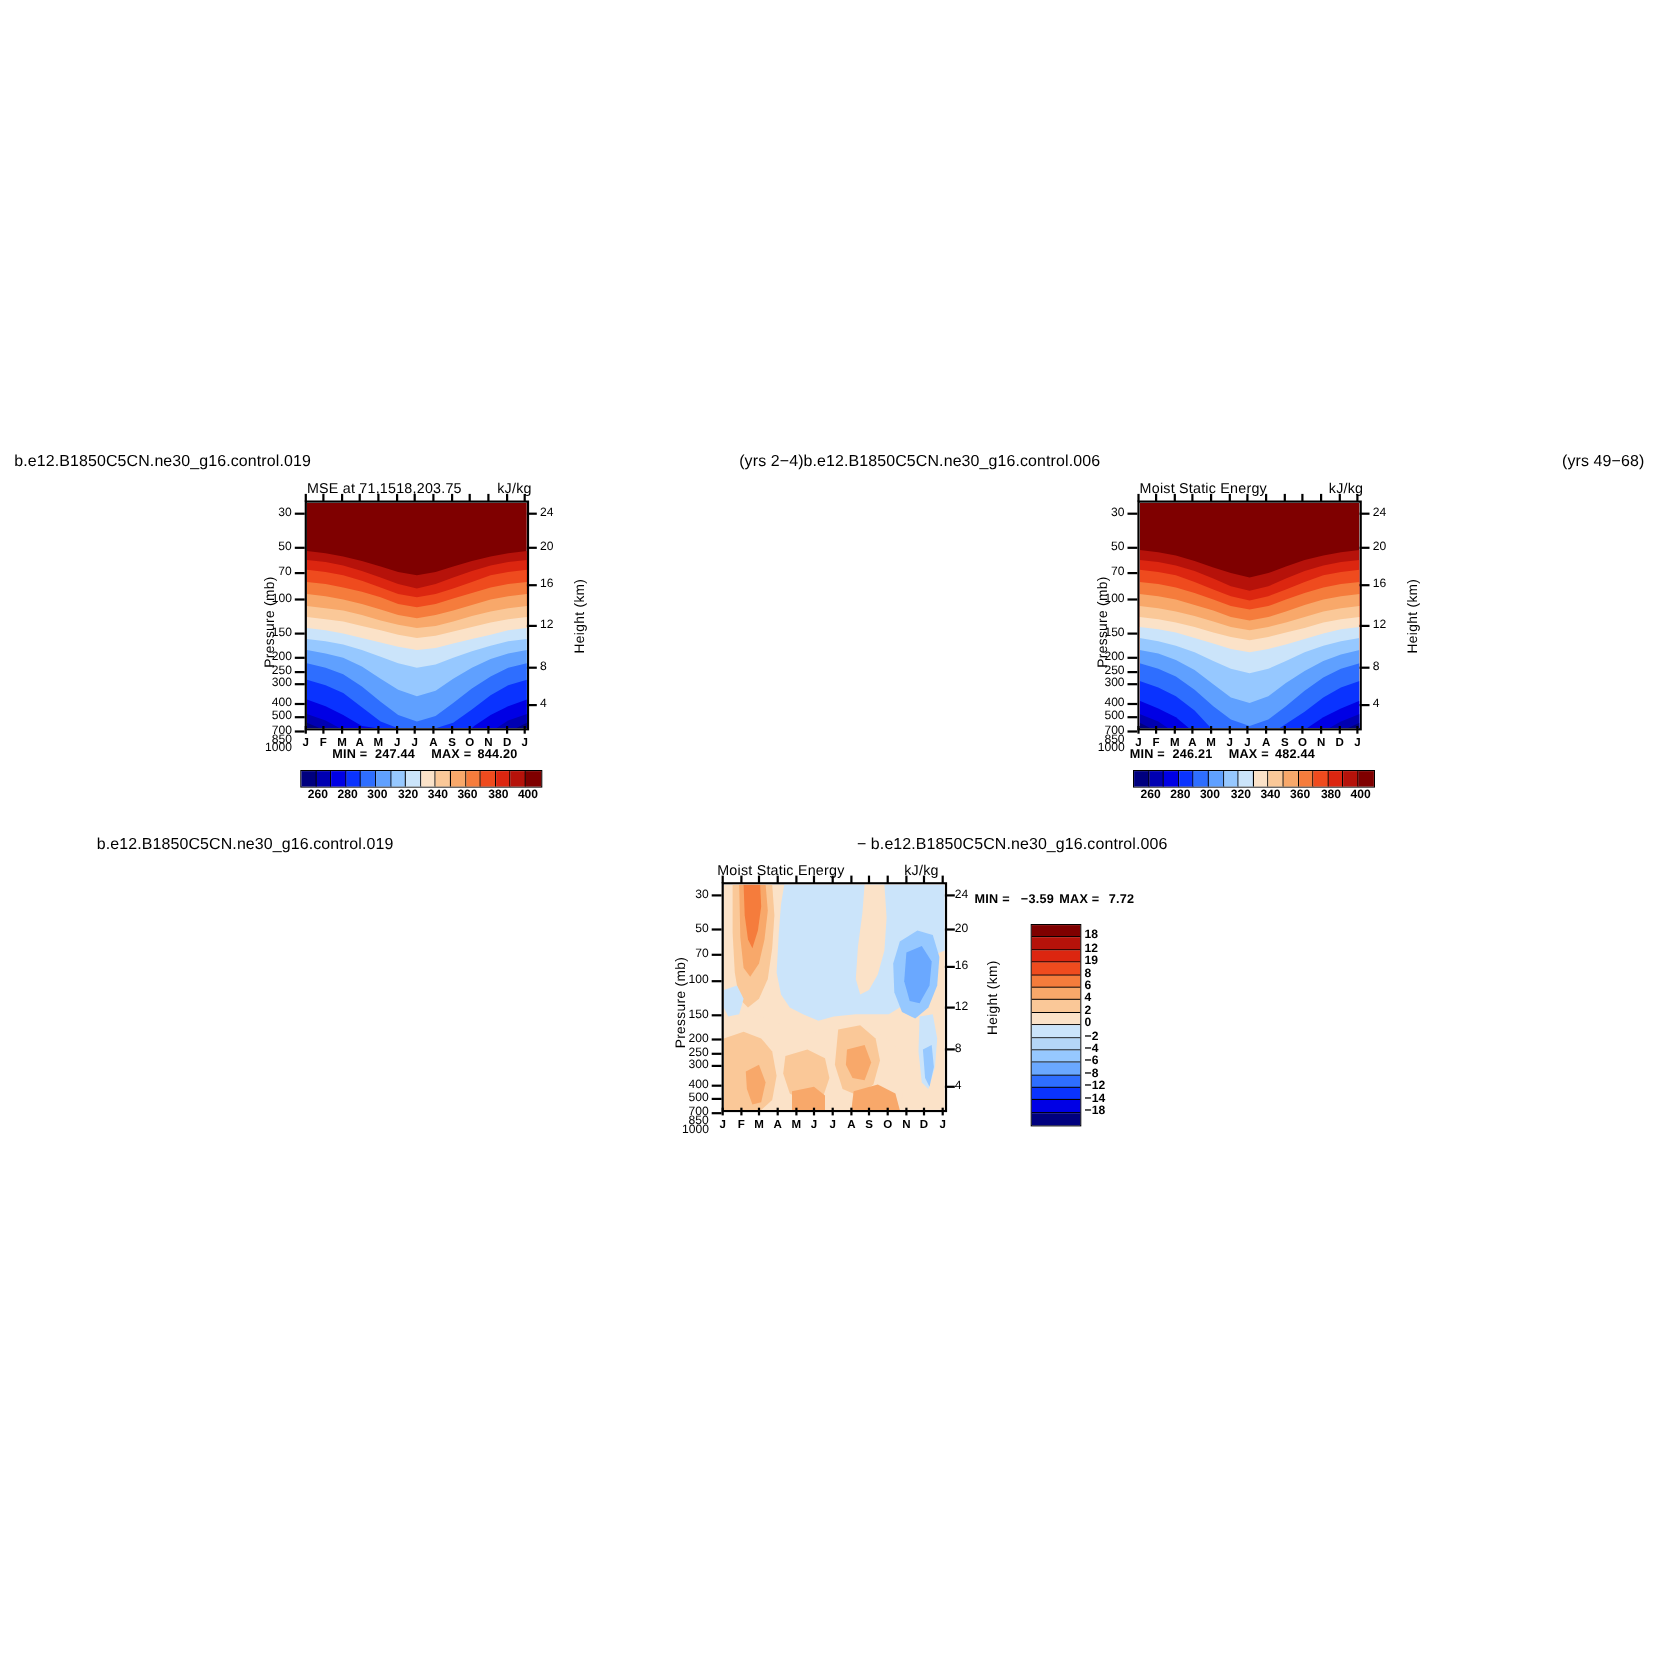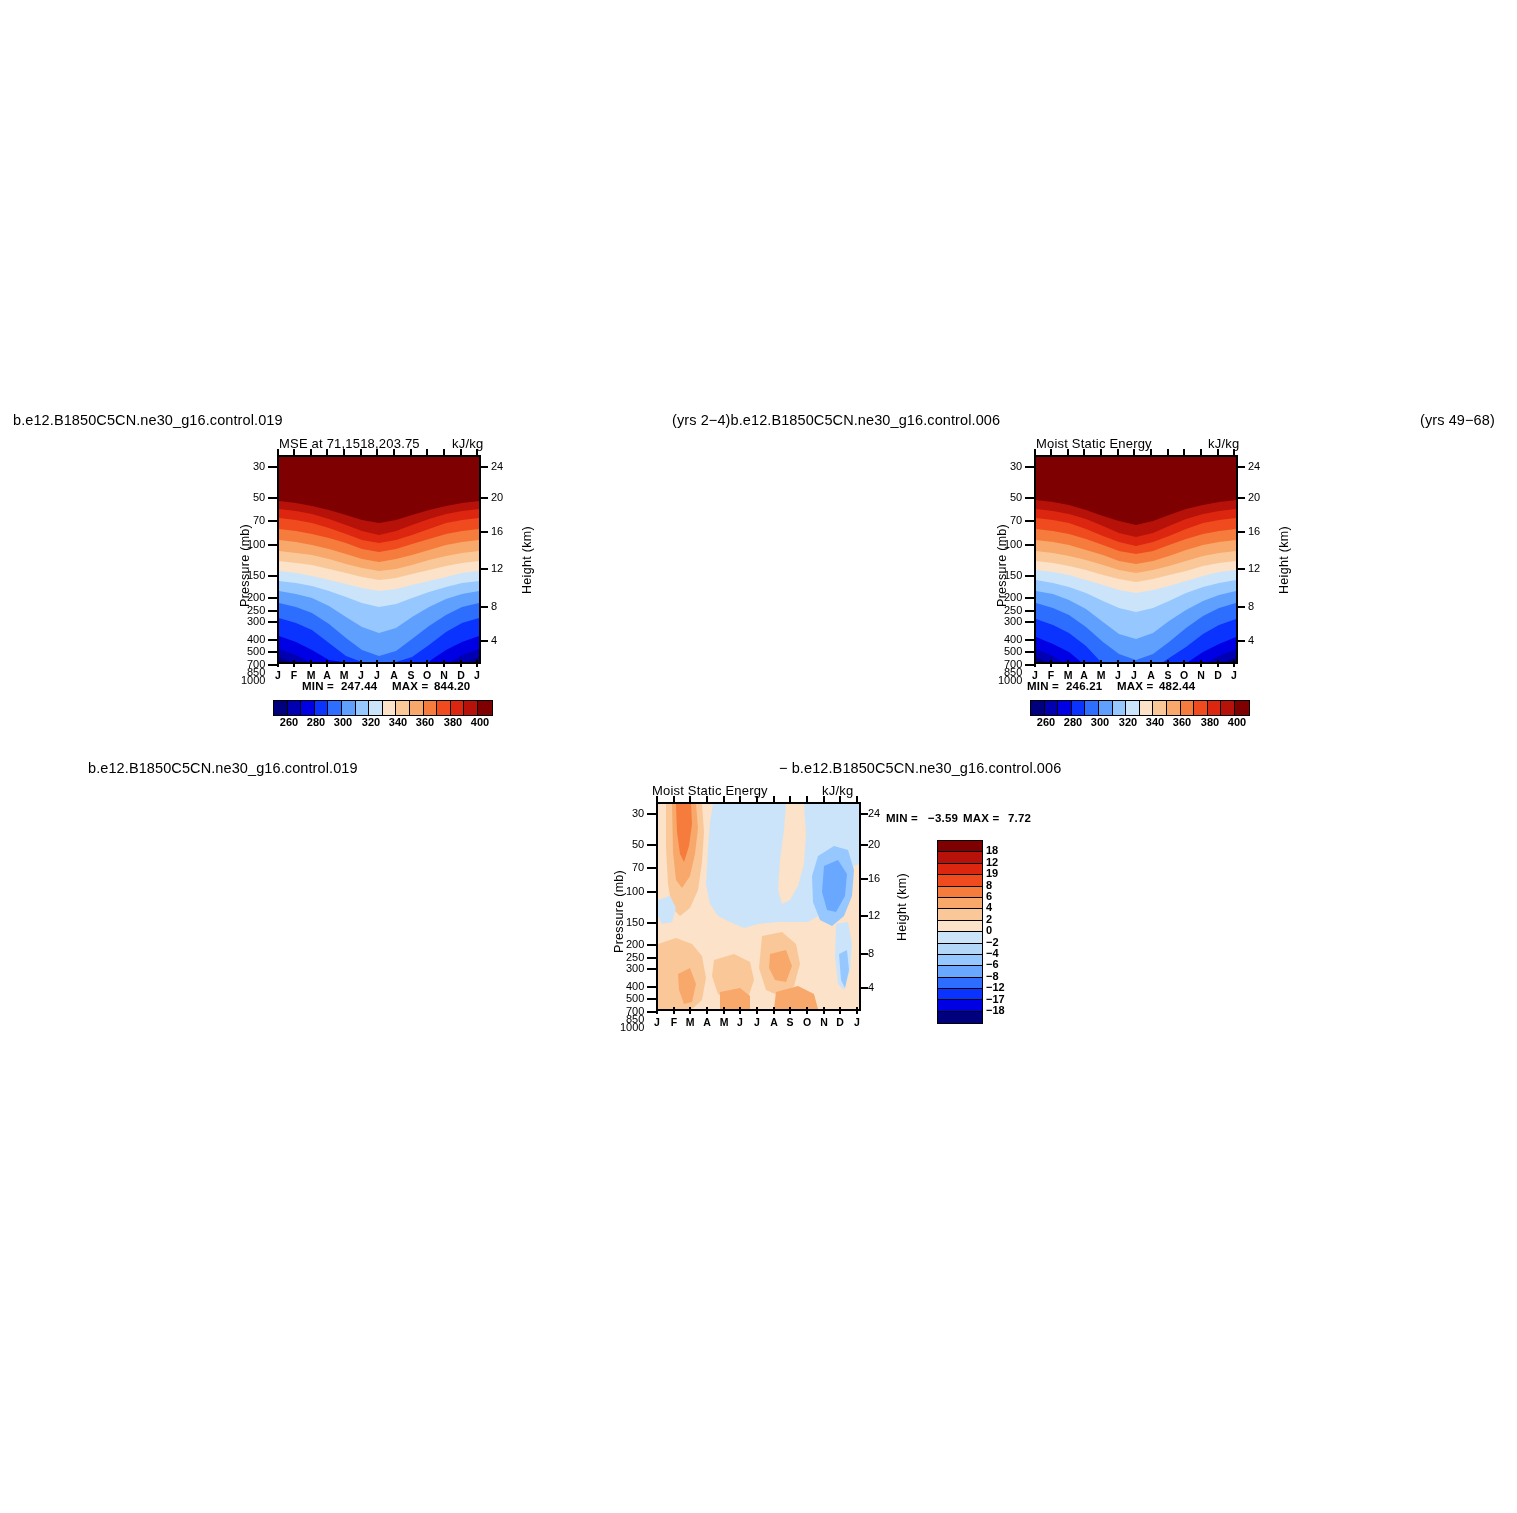--- a/index.html
+++ b/index.html
@@ -489,16 +489,16 @@
       <div class="vlab" style="left: 986px; top: 878.6px;">8</div>
       <div class="vlab" style="left: 986px; top: 890px;">6</div>
       <div class="vlab" style="left: 986px; top: 901.4px;">4</div>
       <div class="vlab" style="left: 986px; top: 912.8px;">2</div>
       <div class="vlab" style="left: 986px; top: 924.2px;">0</div>
       <div class="vlab" style="left: 986px; top: 935.6px;">−2</div>
       <div class="vlab" style="left: 986px; top: 947px;">−4</div>
       <div class="vlab" style="left: 986px; top: 958.4px;">−6</div>
       <div class="vlab" style="left: 986px; top: 969.8px;">−8</div>
       <div class="vlab" style="left: 986px; top: 981.2px;">−12</div>
-      <div class="vlab" style="left: 986px; top: 992.6px;">−17</div>
+      <div class="vlab" style="left: 986px; top: 992.6px;">−14</div>
       <div class="vlab" style="left: 986px; top: 1004px;">−18</div>
     </div>
 </div>
 
 </body></html>

